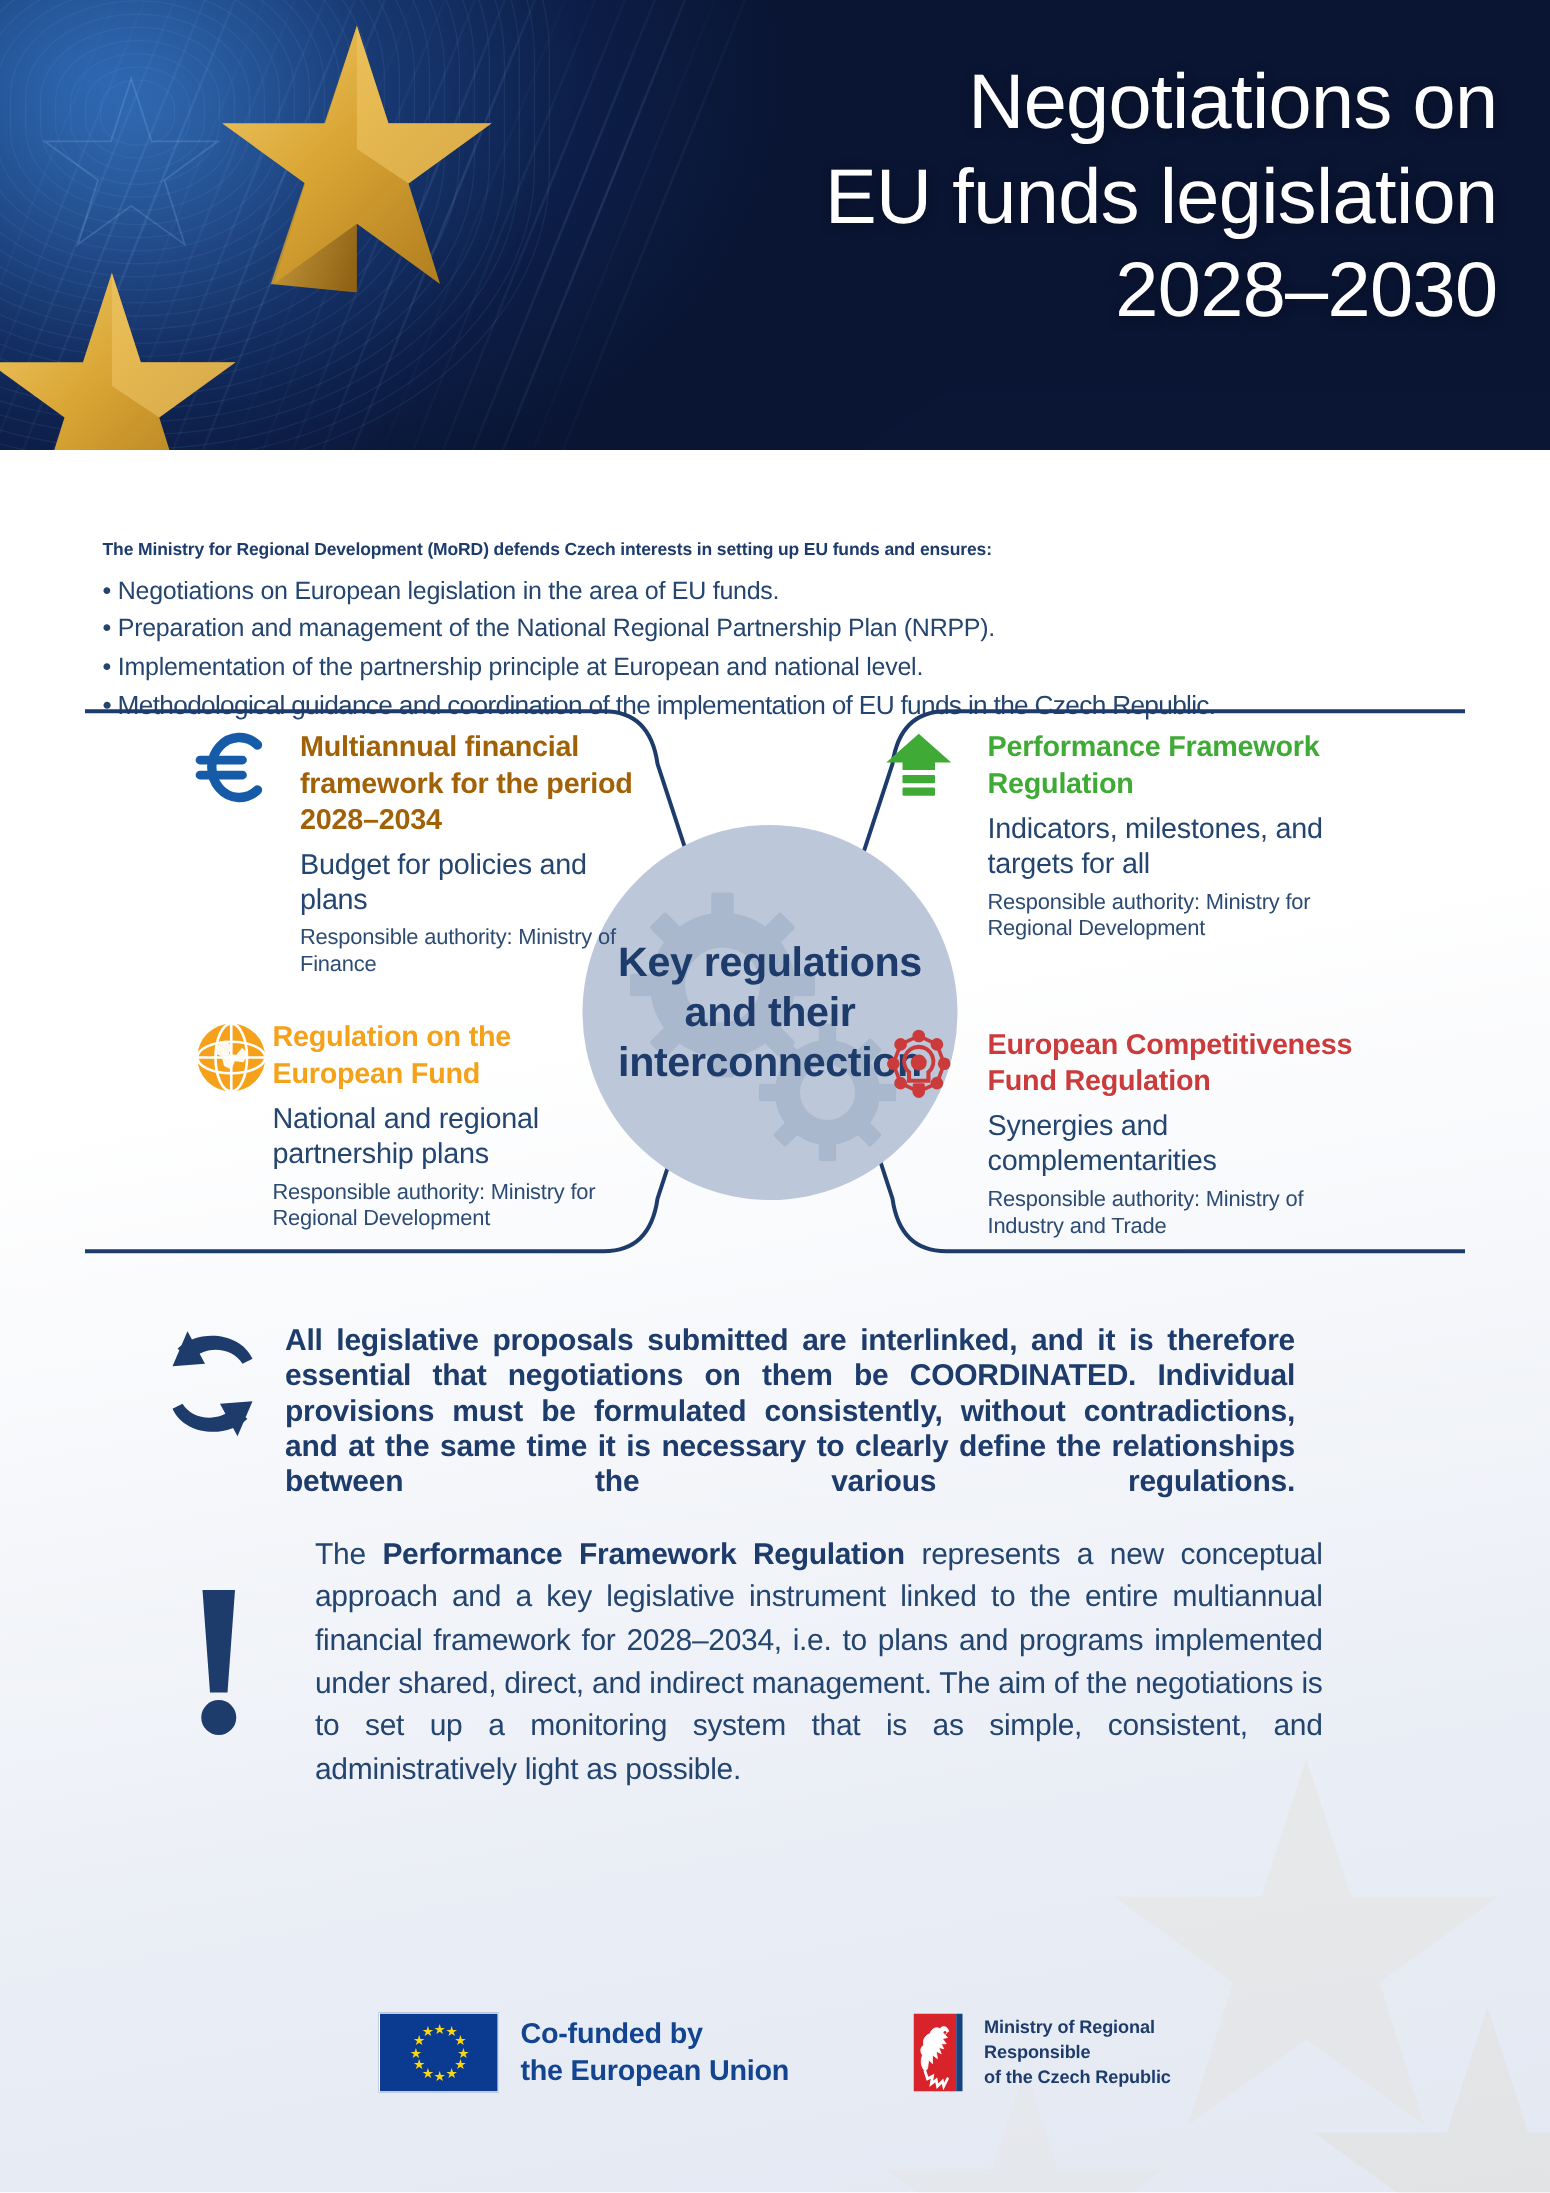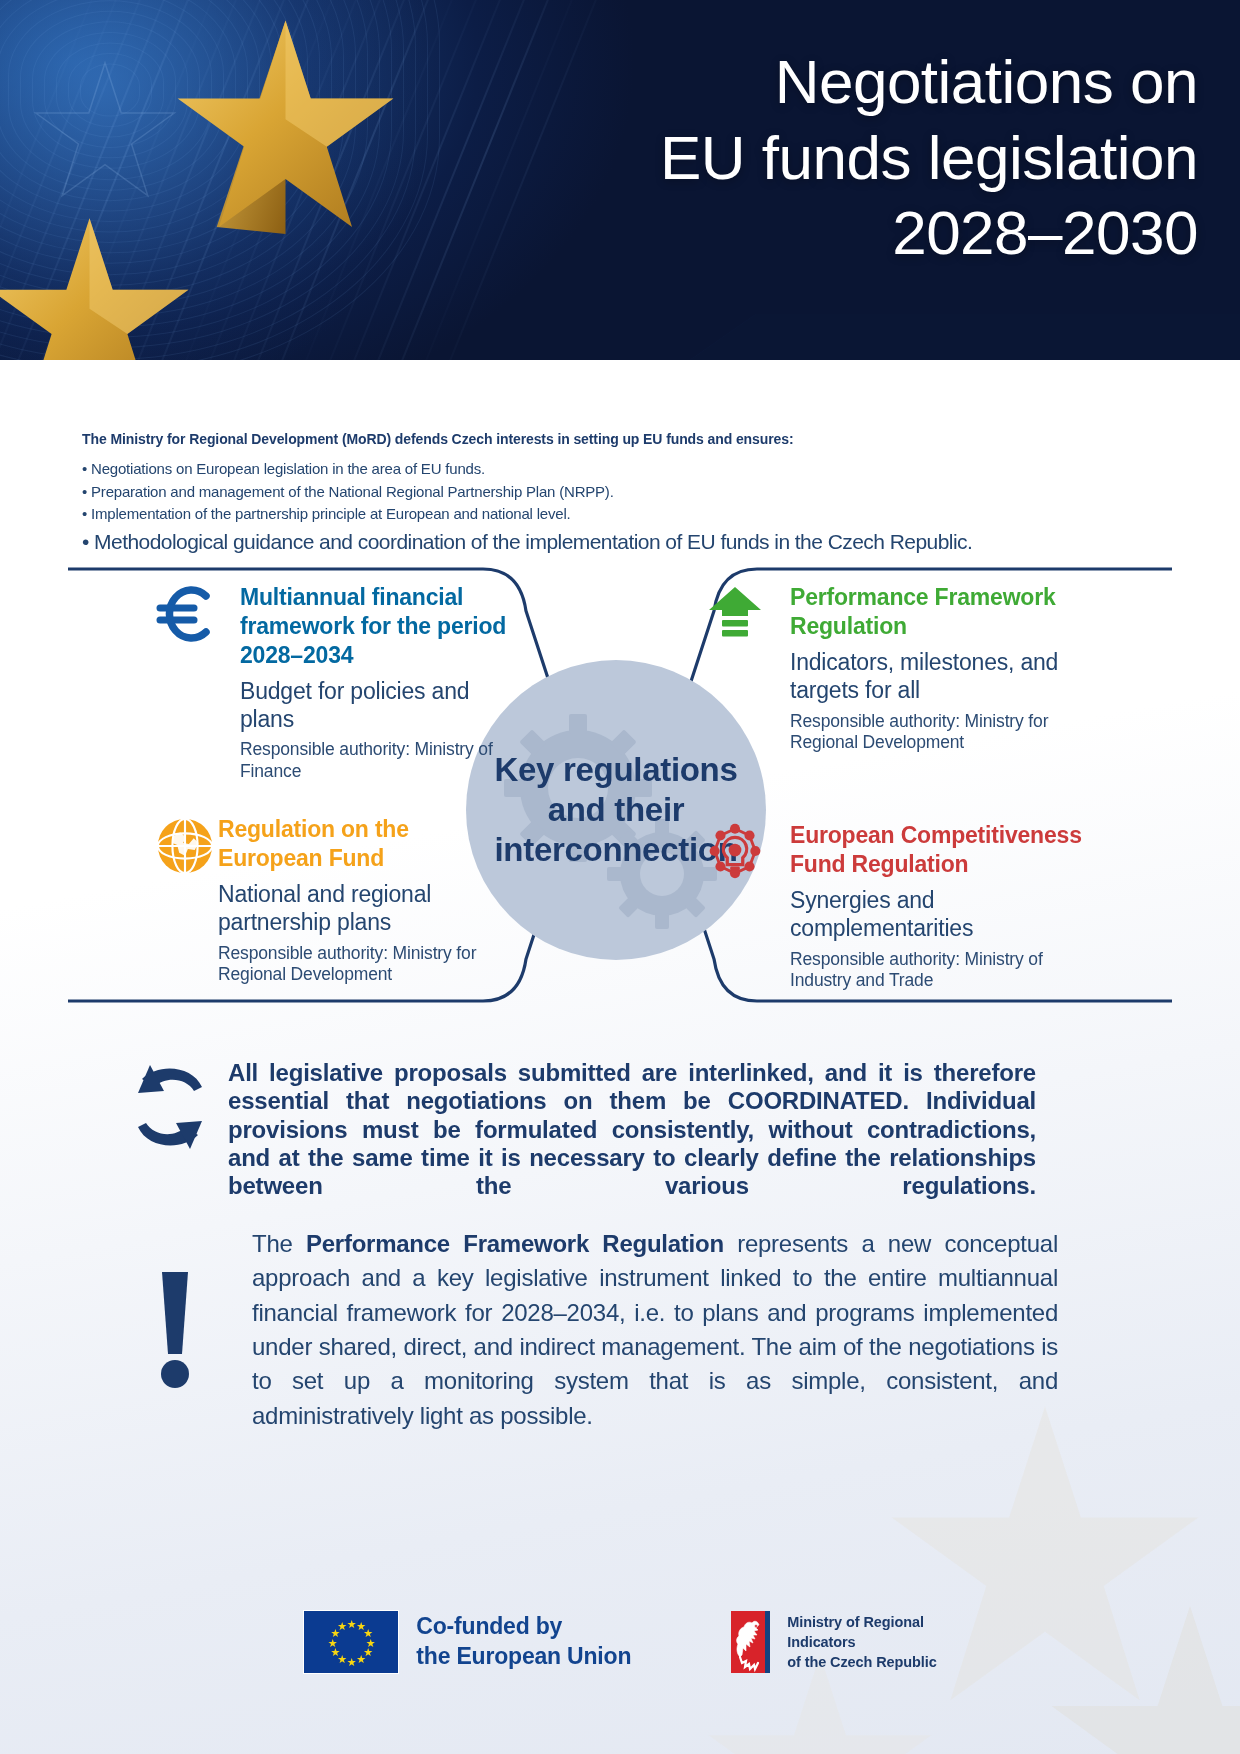--- a/index.html
+++ b/index.html
@@ -69,21 +69,21 @@
   .content { position:absolute; left:0; top:0; width:1240px; height:1754px; }
 
   
   .intro { position:absolute; left:82px; top:430px; width:1060px; color:#1d3860; }
   .intro-lead {
     font-weight:bold; font-size:14px; line-height:1.34;
     color:#1d3b6b; letter-spacing:-0.1px;
   }
   .intro-list { margin-top:9px; }
   .intro-list li {
-    list-style:none; font-size:15px; line-height:1.52; color:#24456f;
+    list-style:none; font-size:20px; line-height:1.52; color:#24456f;
     letter-spacing:-0.2px; white-space:nowrap;
   }
   .intro-list li::before { content:"• "; }
   .intro-list li.tight { font-size:21px; letter-spacing:-0.55px; }
 
   
   .diagram { position:absolute; left:68px; top:565px; width:1104px; height:440px; }
   .diagram svg.frame { position:absolute; left:0; top:0; }
 
   .centre {
@@ -110,21 +110,21 @@
   }
   .quad .qdesc {
     font-size:23px; line-height:1.23; color:#24456f; margin-top:7px; letter-spacing:-0.2px;
   }
   .quad .qauth {
     font-size:17.5px; line-height:1.25; color:#2c4b73; margin-top:6px; letter-spacing:-0.15px;
   }
 
   .q-tl { left:86px;  top:18px;  width:360px; }
   .q-tl .txt { margin-left:86px; }
-  .q-tl .qtitle { color:#0369a1; }
+  .q-tl .qtitle { color:#a16207; }
 
   .q-bl { left:86px;  top:250px; width:360px; }
   .q-bl .txt { margin-left:64px; }
   .q-bl .qtitle { color:#f5a21a; }
 
   .q-tr { left:636px; top:18px;  width:400px; }
   .q-tr .txt { margin-left:86px; }
   .q-tr .qtitle { color:#3faa35; }
 
   .q-br { left:636px; top:232px; width:400px;margin-top:24px; }
@@ -481,20 +481,20 @@
               <path d="M9,46 C6,43 5,38 7,33 C5,31 5,27 8,25 C7,21 9,17 13,16 C14,12 18,10 21,12
                        C23,9 27,10 28,14 L24,16 L27,19 L23,20 L26,24 L22,24 L24,28 L20,27 L22,32
                        L18,30 L19,36 L15,33 L15,40 L12,37 L11,44 Z"></path>
               <path d="M9,46 L11,52 L15,50 L14,56 L18,53 L19,58 L23,54 L24,58 L27,52" fill="none" stroke-width="2.2" stroke-linecap="round"></path>
               <circle cx="25" cy="15" r="1.5" fill="#d8232a"></circle>
             </g>
           </svg>
         </div>
         <div class="cz-text">
           <div>Ministry of Regional</div>
-          <div>Indicators</div>
+          <div>Responsible</div>
           <div>of the Czech Republic</div>
         </div>
       </div>
     </div>
   </div>
 
 </div>
 
 </body></html>

